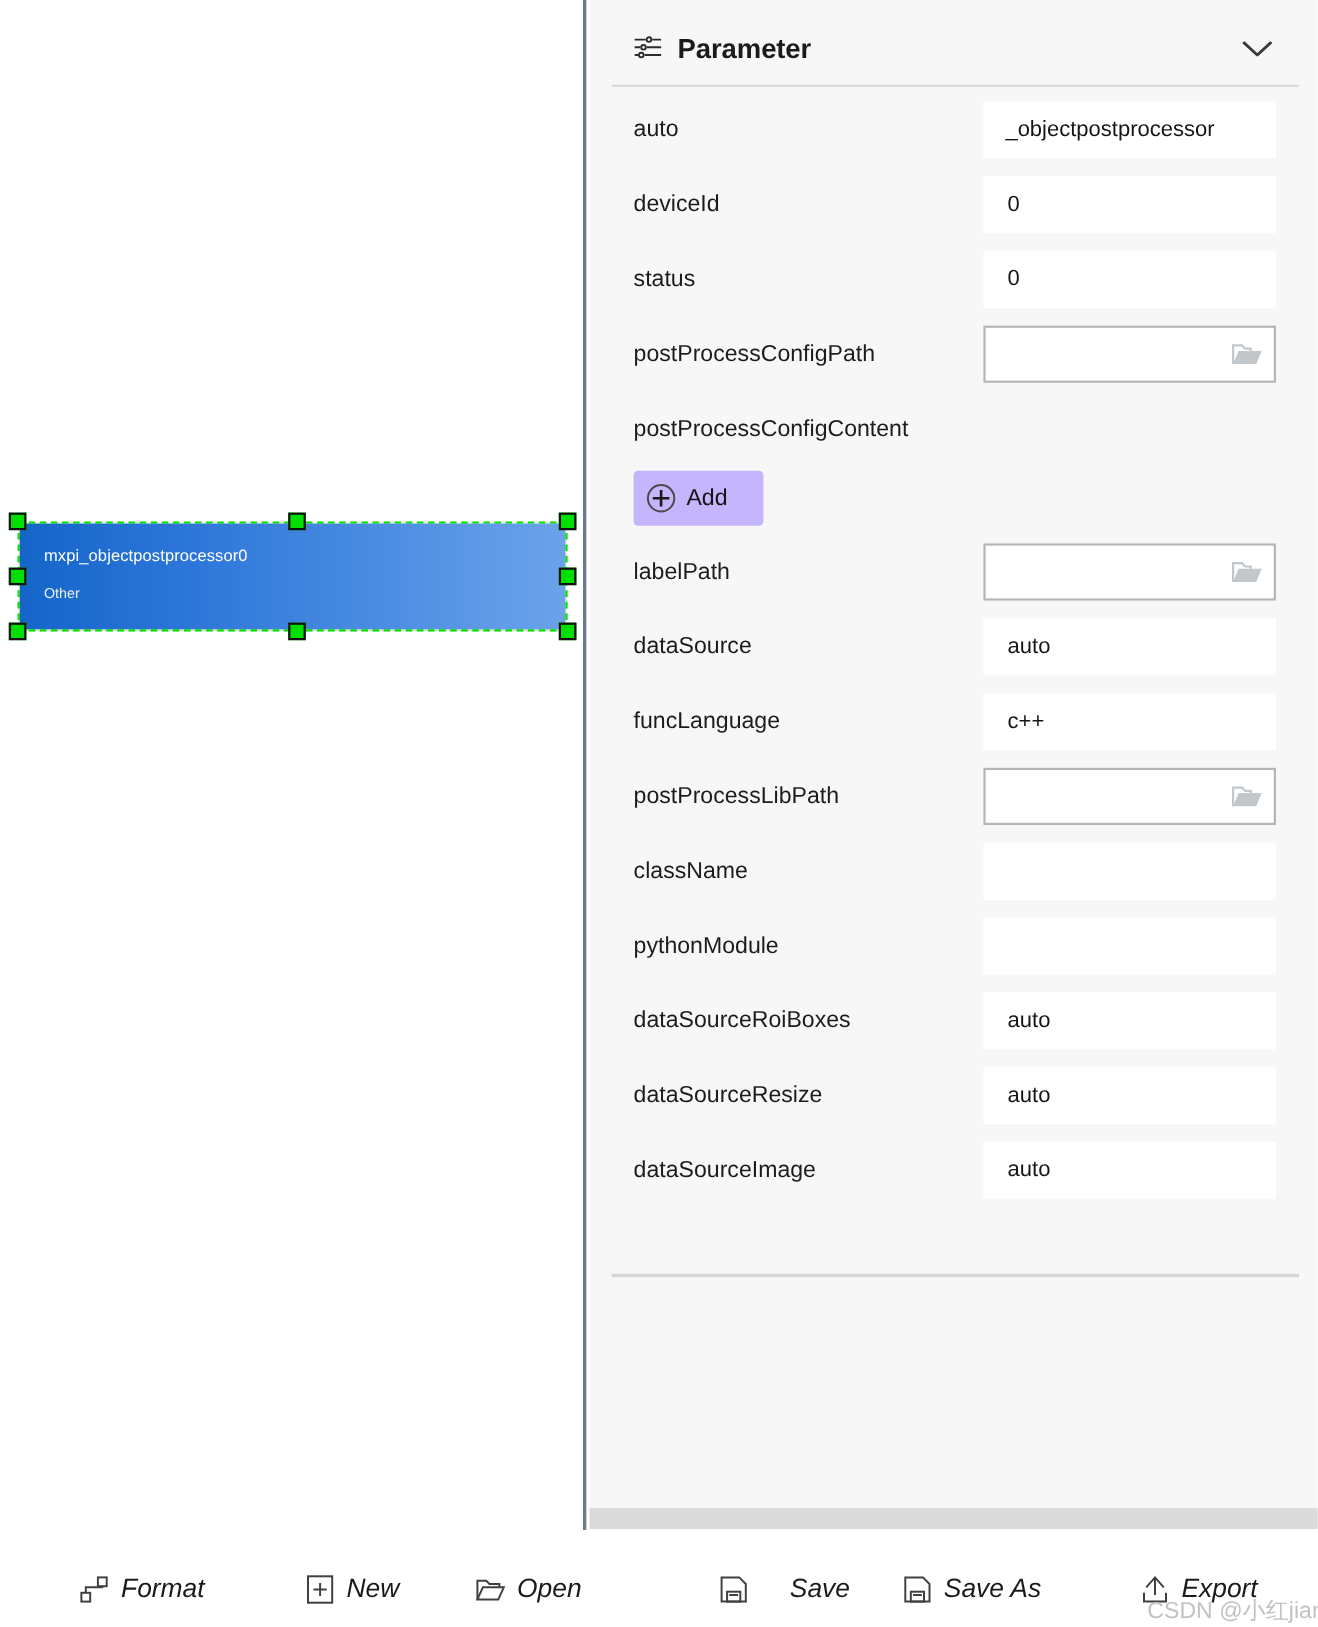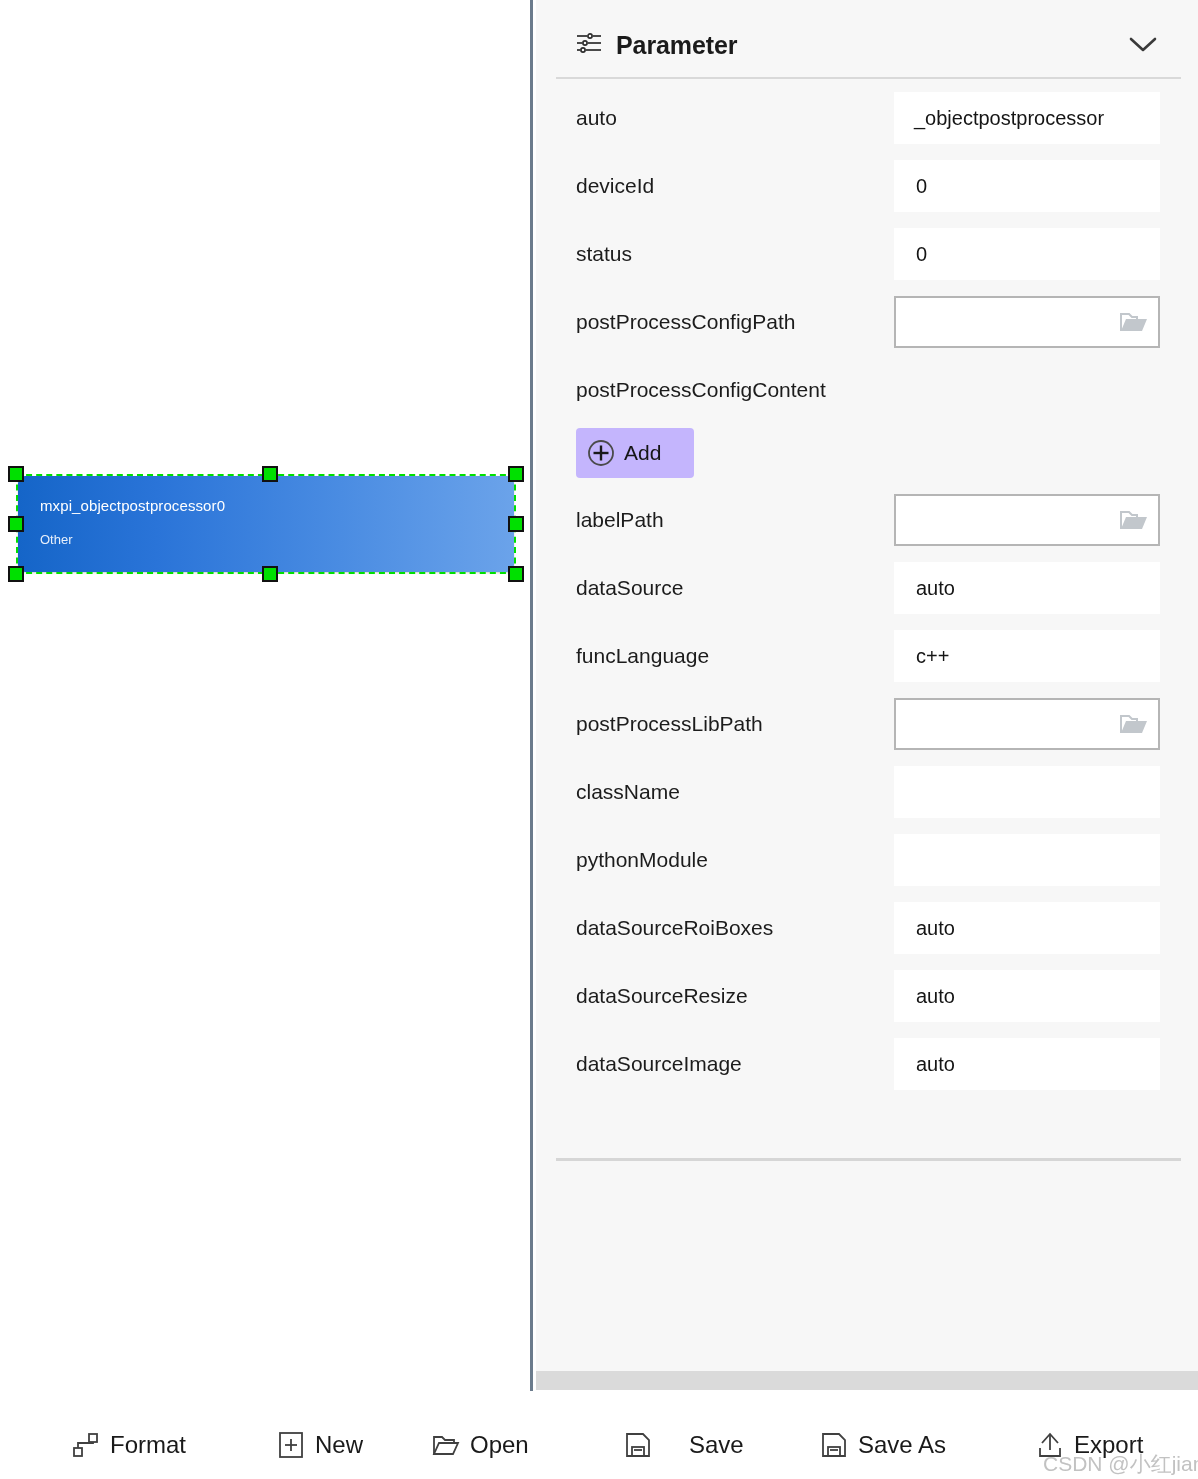--- a/index.html
+++ b/index.html
@@ -237,40 +237,41 @@
   }
 
   
   #toolbar {
     position: absolute;
     left: 0;
     top: 1391px;
     width: 1110px;
     height: 88px;
     background: #ffffff;
+    font-style: italic;
   }
   .tb-item {
     position: absolute;
     top: 34px;
     height: 40px;
     display: flex;
     align-items: center;
     gap: 10px;
     cursor: pointer;
   }
   .tb-item .tb-ico { width: 28px; height: 28px; flex: 0 0 auto; }
   .tb-item .tb-label {
     font-size: 24px;
     color: #1a1a1a;
     white-space: nowrap;
   }
   #tb-0 { left: 72px; }
   #tb-1 { left: 277px; }
   #tb-2 { left: 432px; }
-  #tb-3 { left: 624px; gap: 37px; }
+  #tb-3 { left: 653px; gap: 37px; }
   #tb-4 { left: 820px; text-align: right; }
   #tb-5 { left: 1036px; }
 
   #watermark {
     position: absolute;
     left: 1043px;
     top: 1450px;
     font-size: 21px;
     color: #c2c2c2;
     white-space: nowrap;

